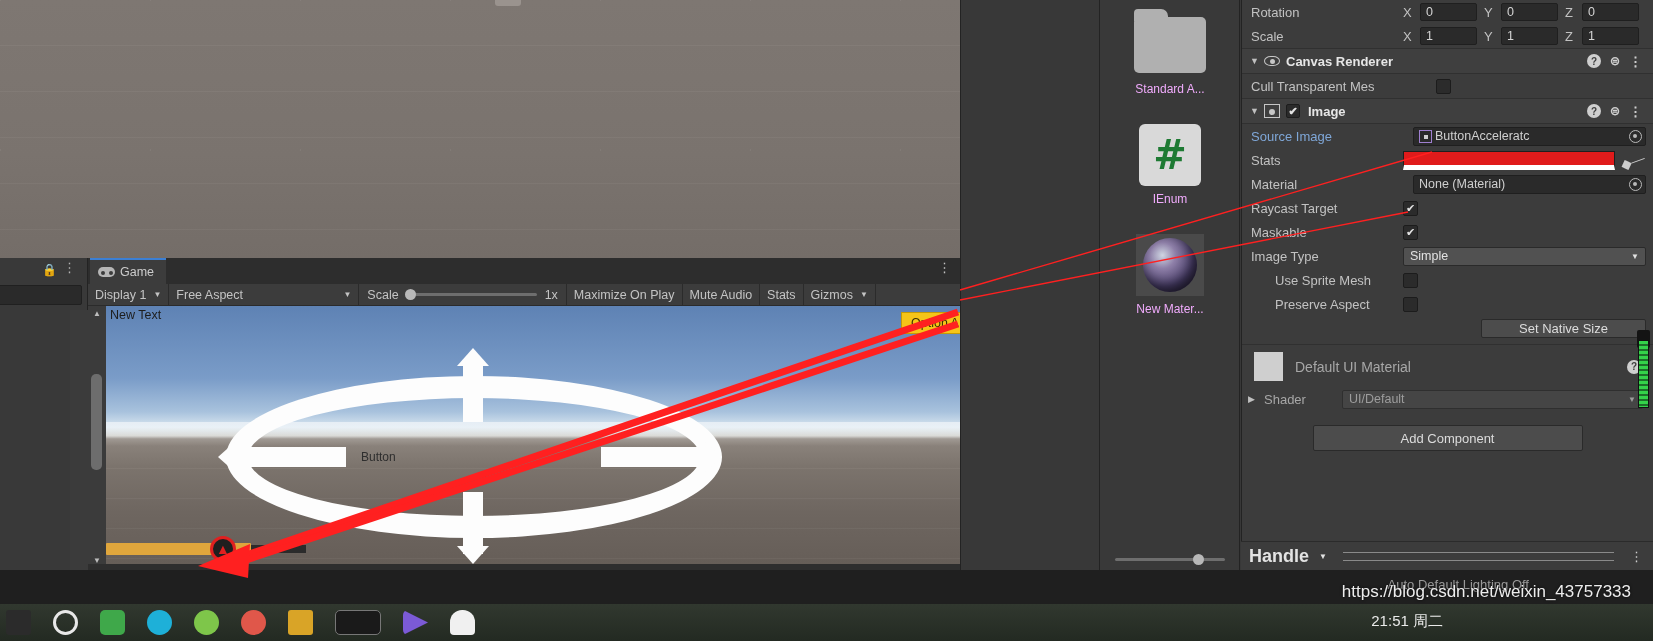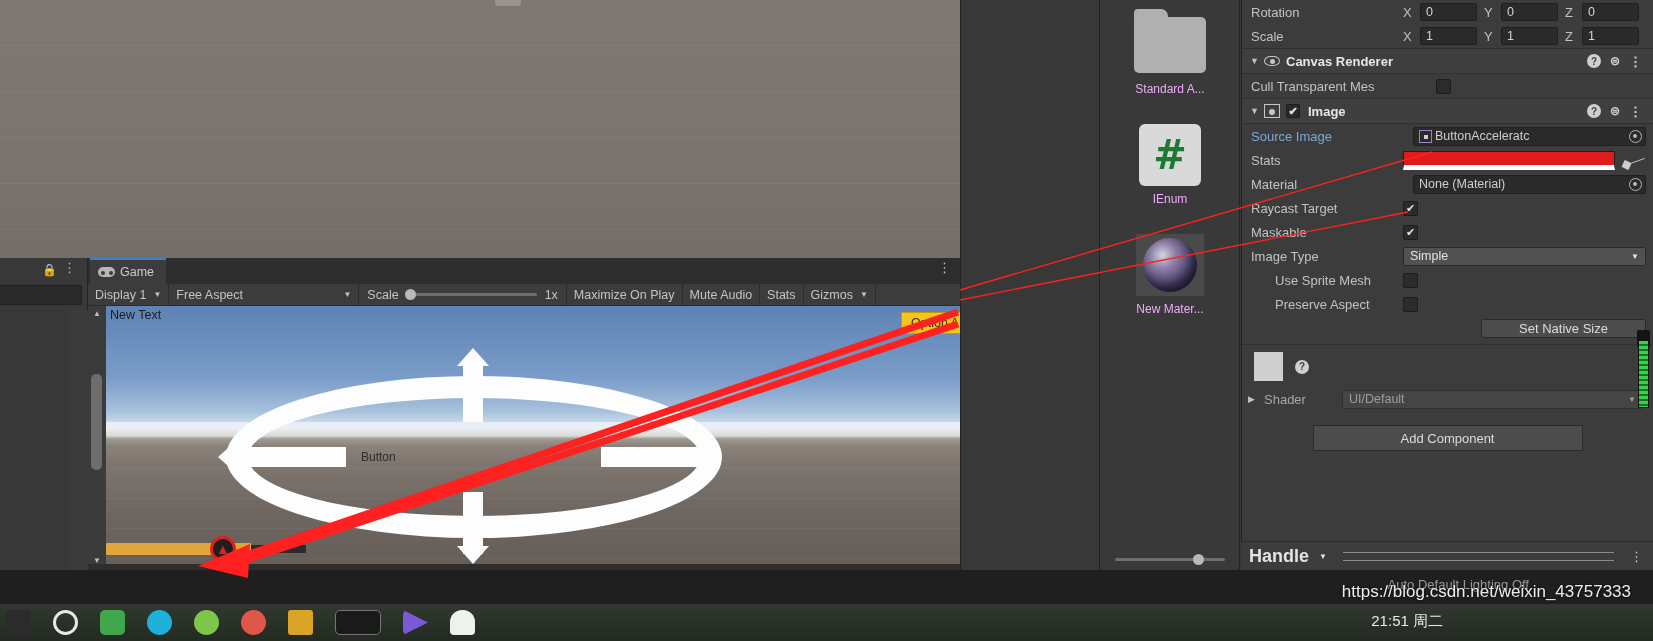--- a/index.html
+++ b/index.html
@@ -644,20 +644,21 @@
       <div class="insp-label indent">Preserve Aspect</div>
       <div class="small-chk"></div>
     </div>
 
     <div class="set-native-wrap">
       <div class="btn-grey set-native">Set Native Size</div>
     </div>
 
     <div class="mat-preview-row">
       <div class="mat-thumb"></div>
+      <div class="mat-name">Default UI Material</div>
       <span class="help-icon" style="margin-right:12px;">?</span>
     </div>
 
     <div class="shader-row">
       <span class="shader-foldout">▶</span>
       <span class="shader-lbl">Shader</span>
       <span class="shader-field">
         <span>UI/Default</span>
         <span class="enum-caret">▼</span>
       </span>

